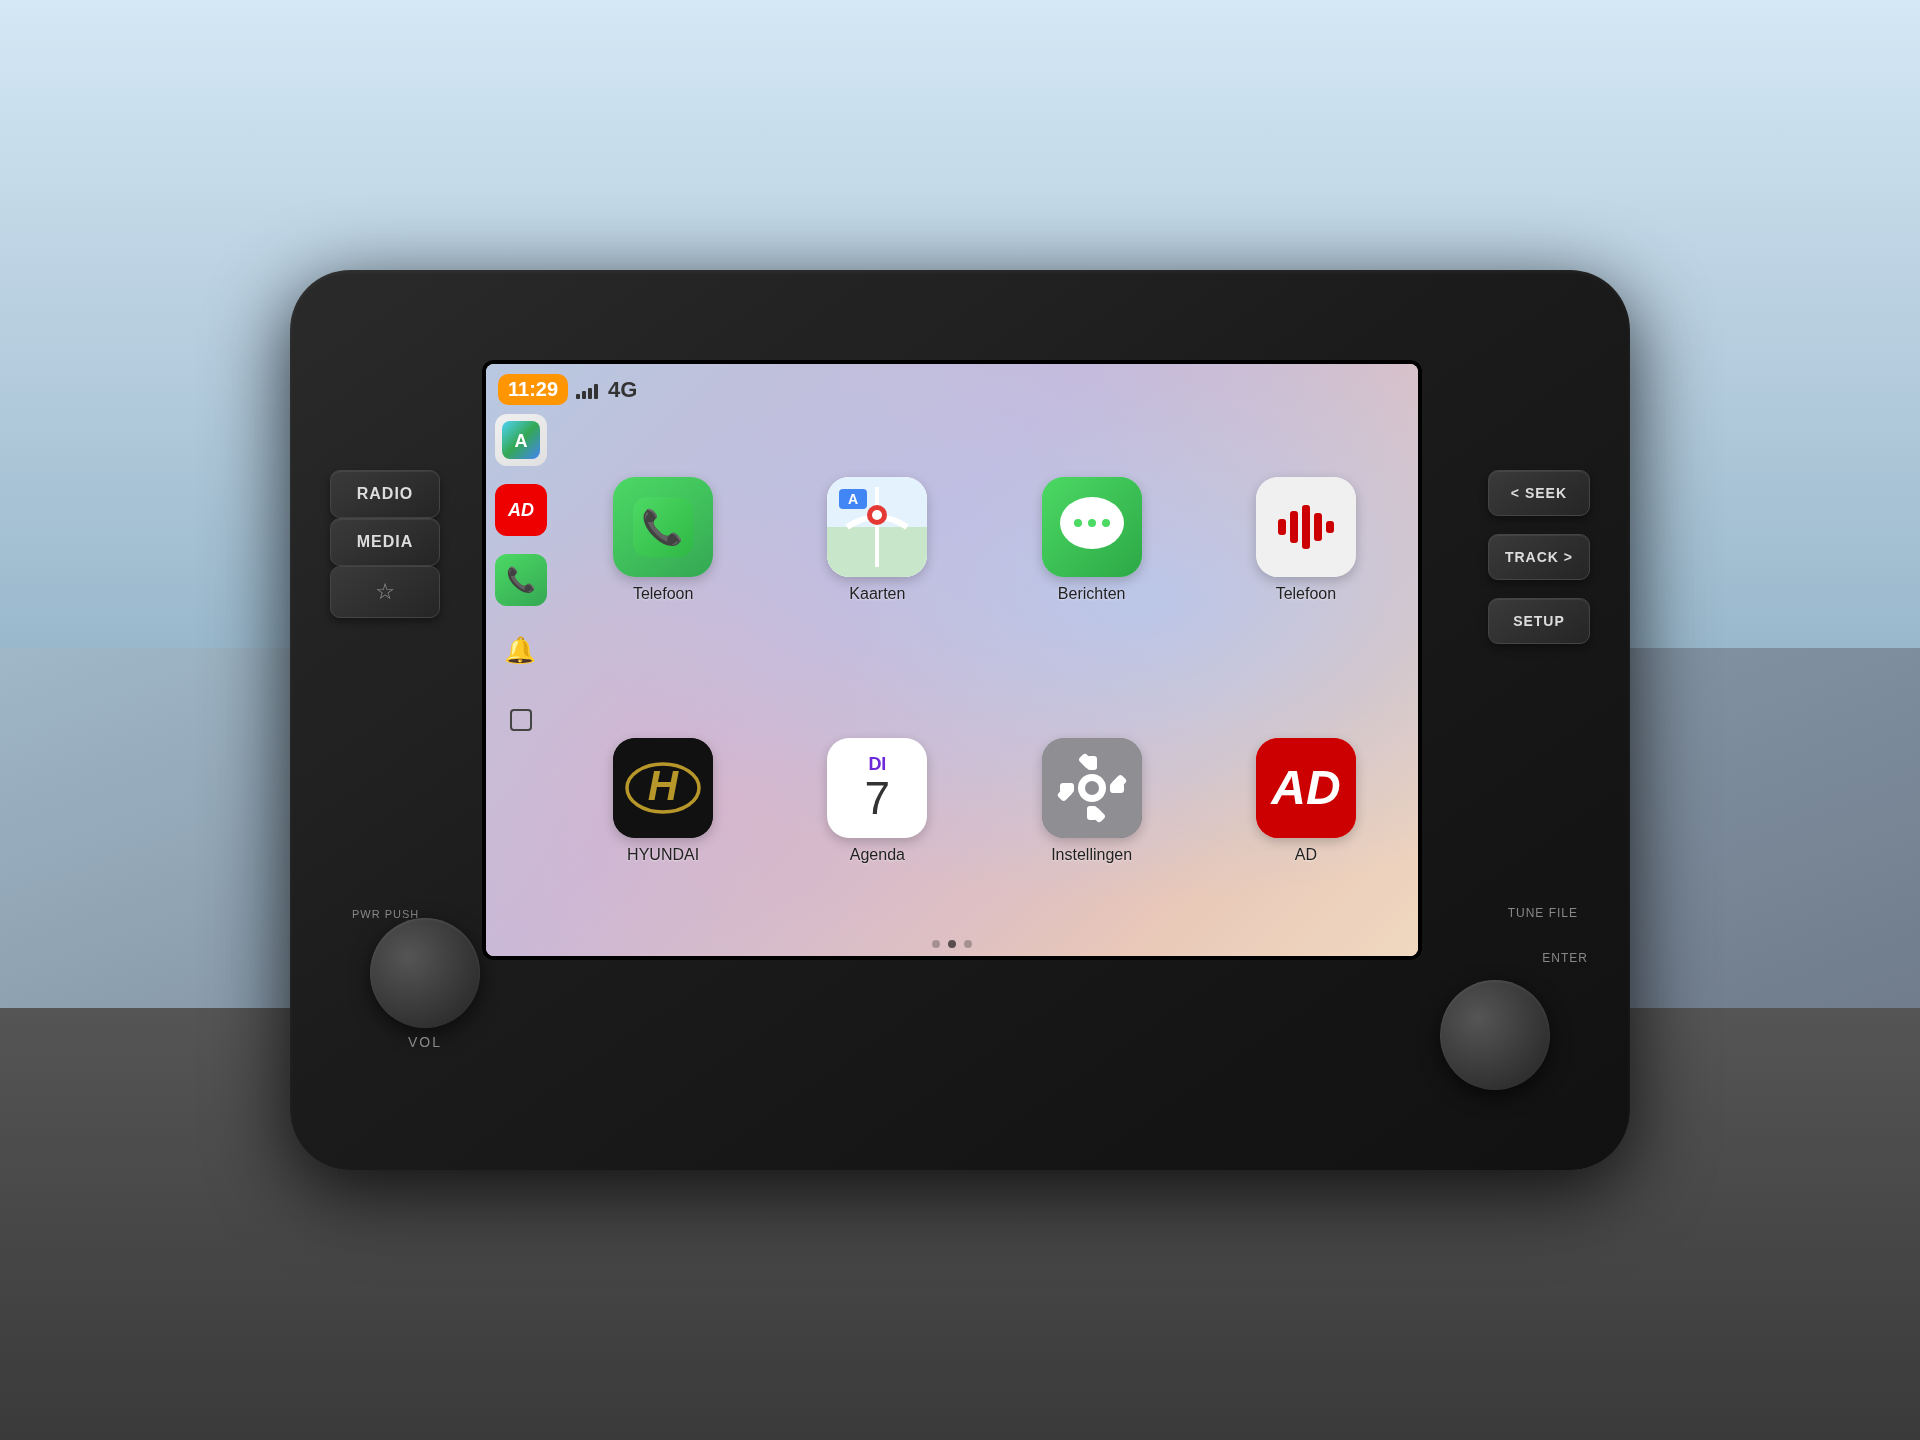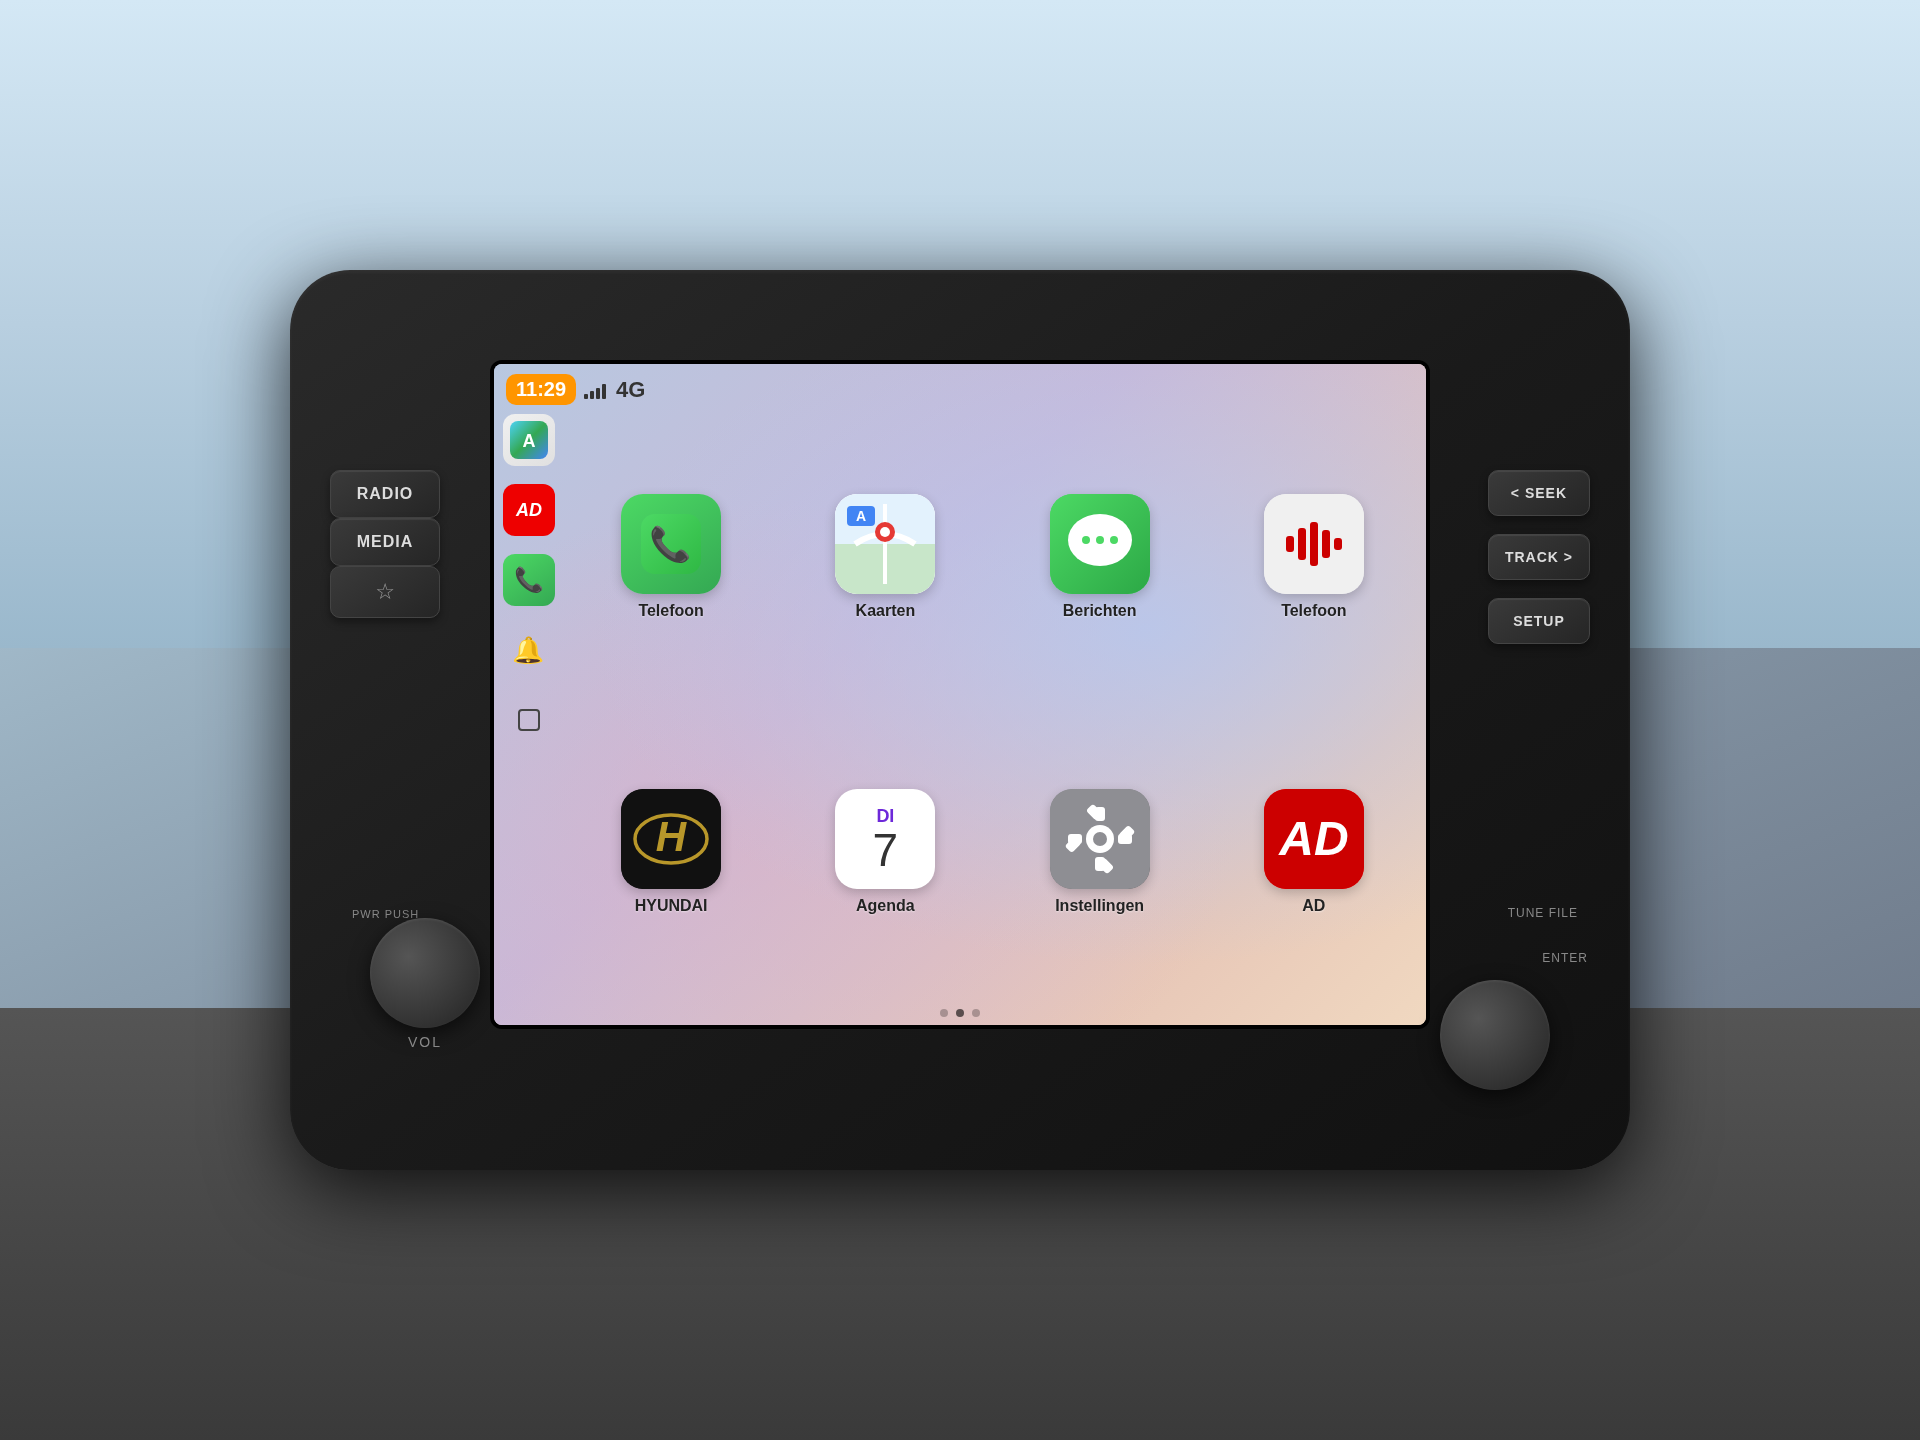--- a/index.html
+++ b/index.html
@@ -39,23 +39,23 @@
       height: 900px;
       background: linear-gradient(145deg, #2a2a2a 0%, #1a1a1a 50%, #111 100%);
       border-radius: 60px;
       box-shadow: 0 20px 80px rgba(0,0,0,0.8), inset 0 2px 4px rgba(255,255,255,0.05);
     }
 
     
     .screen-bezel {
       position: absolute;
       top: 90px;
-      left: 200px;
+      left: 192px;
       width: 940px;
-      height: 669px;
+      height: 600px;
       background: #000;
       border-radius: 12px;
       padding: 4px;
     }
 
     
     .carplay-screen {
       width: 100%;
       height: 100%;
       border-radius: 8px;
@@ -161,21 +161,21 @@
       border-radius: 22px;
       display: flex;
       align-items: center;
       justify-content: center;
       overflow: hidden;
       box-shadow: 0 4px 12px rgba(0,0,0,0.2);
     }
     .app-label {
       font-size: 16px;
       color: #222;
-      font-weight: 700;
+      font-weight: 400;
       text-align: center;
       text-shadow: 0 1px 2px rgba(255,255,255,0.5);
     }
 
     
     .page-dots {
       position: absolute;
       bottom: 8px;
       left: 0; right: 0;
       display: flex;

